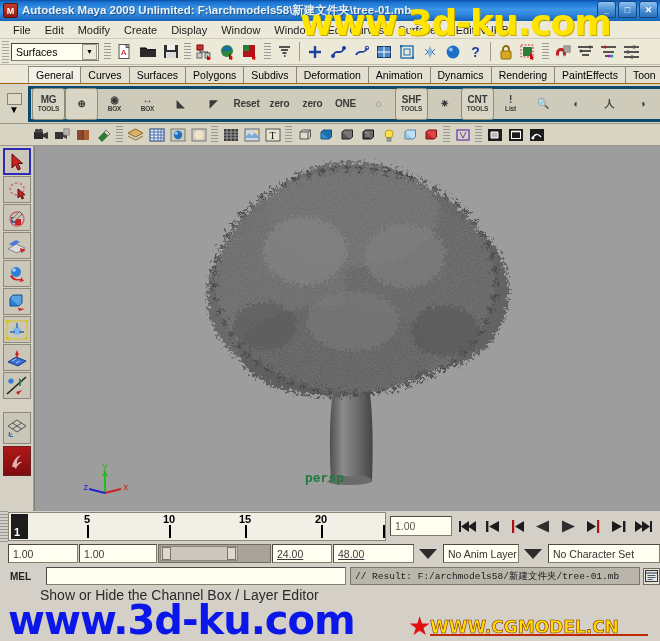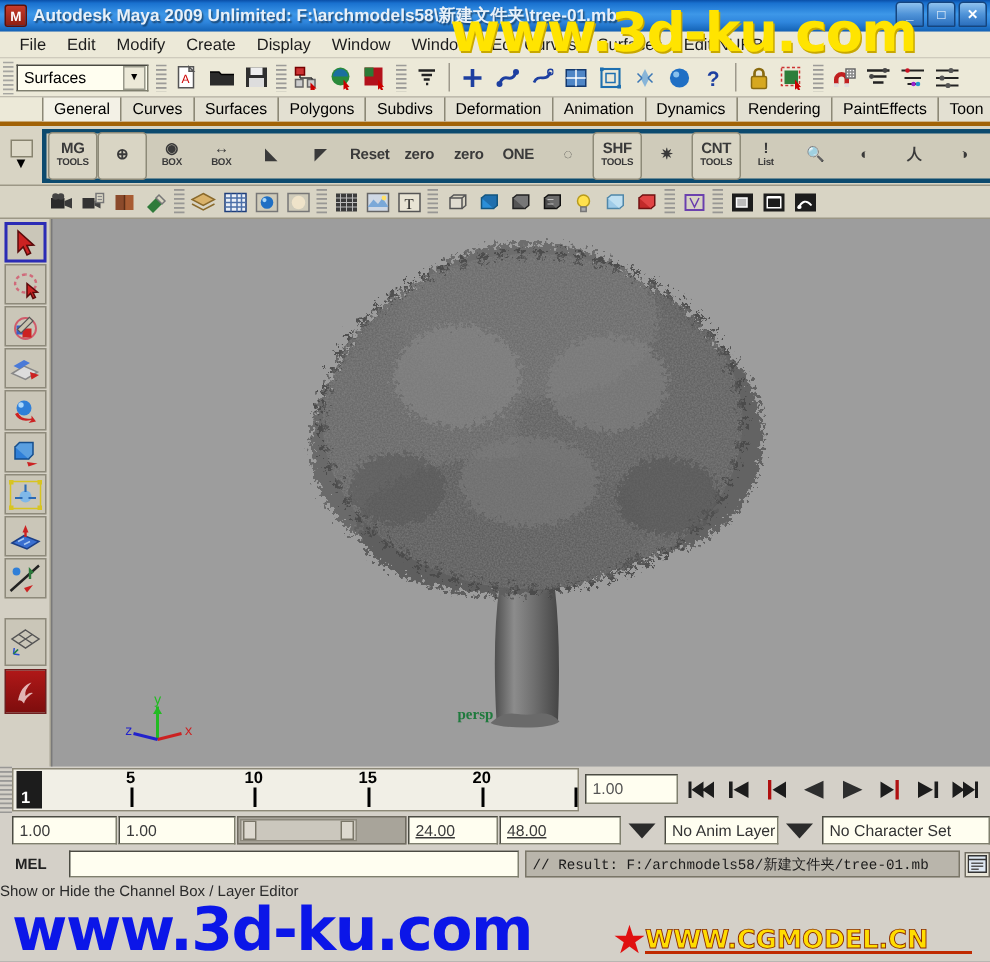--- a/index.html
+++ b/index.html
@@ -90,21 +90,21 @@
     margin:0 1px; position:relative;
   }
   .sep { width:1px;height:19px;background:#9e9a8c;margin:0 3px;flex:none; }
   .sep2 { width:7px;height:18px;flex:none;
     background-image: repeating-linear-gradient(to bottom,#888 0 1px, transparent 1px 3px);
     background-position:2px 0; background-size:2px 3px; margin:0 2px; opacity:.8; }
 
   
   .shelftabs {
     background:#ece9d8; display:flex; align-items:flex-end;
-    height:19px; padding-left:28px; border-bottom:3px solid #a16207;
+    height:19px; padding-left:28px; border-bottom:1px solid #a16207;
     overflow:hidden;
   }
   .shelftab {
     font-size:10.5px; padding:2px 7px 2px 7px; height:17px;
     border:1px solid #8c8877; border-bottom:none;
     background:#e3e0d2; margin-right:-1px; white-space:nowrap;
     line-height:13px;
   }
   .shelftab.active { background:#f3f1e6; }
 
@@ -162,21 +162,21 @@
   .tool-red { width:28px;height:30px;border:1px solid #6d2020;
     background:linear-gradient(to bottom,#b01818,#7d0d0d);
     display:flex;align-items:center;justify-content:center; }
 
   .viewport {
     flex:1; background:#9d9d9d; position:relative; overflow:hidden;
     border-left:1px solid #7a7a7a;
   }
   .persp-label {
     position:absolute; left:306px; top:522px; color:#1f7a3d;
-    font-family:Liberation Serif, serif; font-size:10px; font-weight:bold;
+    font-family:Liberation Mono, monospace; font-size:13px; font-weight:bold;
   }
   .axis-ind { position:absolute; left:48px; bottom:8px; width:46px;height:44px; }
 
   
   .timeline-wrap { display:flex; height:31px; background:#d4d0c8; align-items:stretch; }
   .tl-grip { width:8px;flex:none; background-image: repeating-linear-gradient(to bottom,#8a8a8a 0 1px,transparent 1px 3px);
     background-size:3px 3px; background-position:2px 0; opacity:.8; }
   .ruler {
     flex:1; background:#f1efe6; border:1px solid #8c8877; position:relative; margin:1px 1px 1px 0;
   }
@@ -227,22 +227,22 @@
   .result-bar {
     height:18px; background:#b9b5ab; border:1px solid #7a7668;
     font-family:"Liberation Mono", monospace; font-size:9.5px;
     display:flex; align-items:center; padding-left:4px; flex:1; color:#1b1b1b;
     white-space:nowrap; overflow:hidden; margin-left:4px;
   }
   .script-btn { width:17px;height:17px;flex:none;border:1px solid #6f6b60;background:#e8e5d8;
     display:flex;align-items:center;justify-content:center;margin-left:3px; }
 
   .helpline {
-    height:15px; background:#d4d0c8; font-size:10px; color:#2a2a2a;
-    display:flex; align-items:center; 
+    height:15px; background:#d4d0c8; font-size:14px; color:#2a2a2a;
+    display:flex; align-items:center; padding-left:40px;
   }
 
   
   .wm { position:absolute; pointer-events:none; font-weight:bold; }
   .wm-top {
     left:300px; top:2px; font-size:36px; color:#ffe400;
     text-shadow:1px 1px 0 #c8a800; letter-spacing:-1px;
     font-family:"DejaVu Sans", sans-serif;
   }
   .wm-bot {

